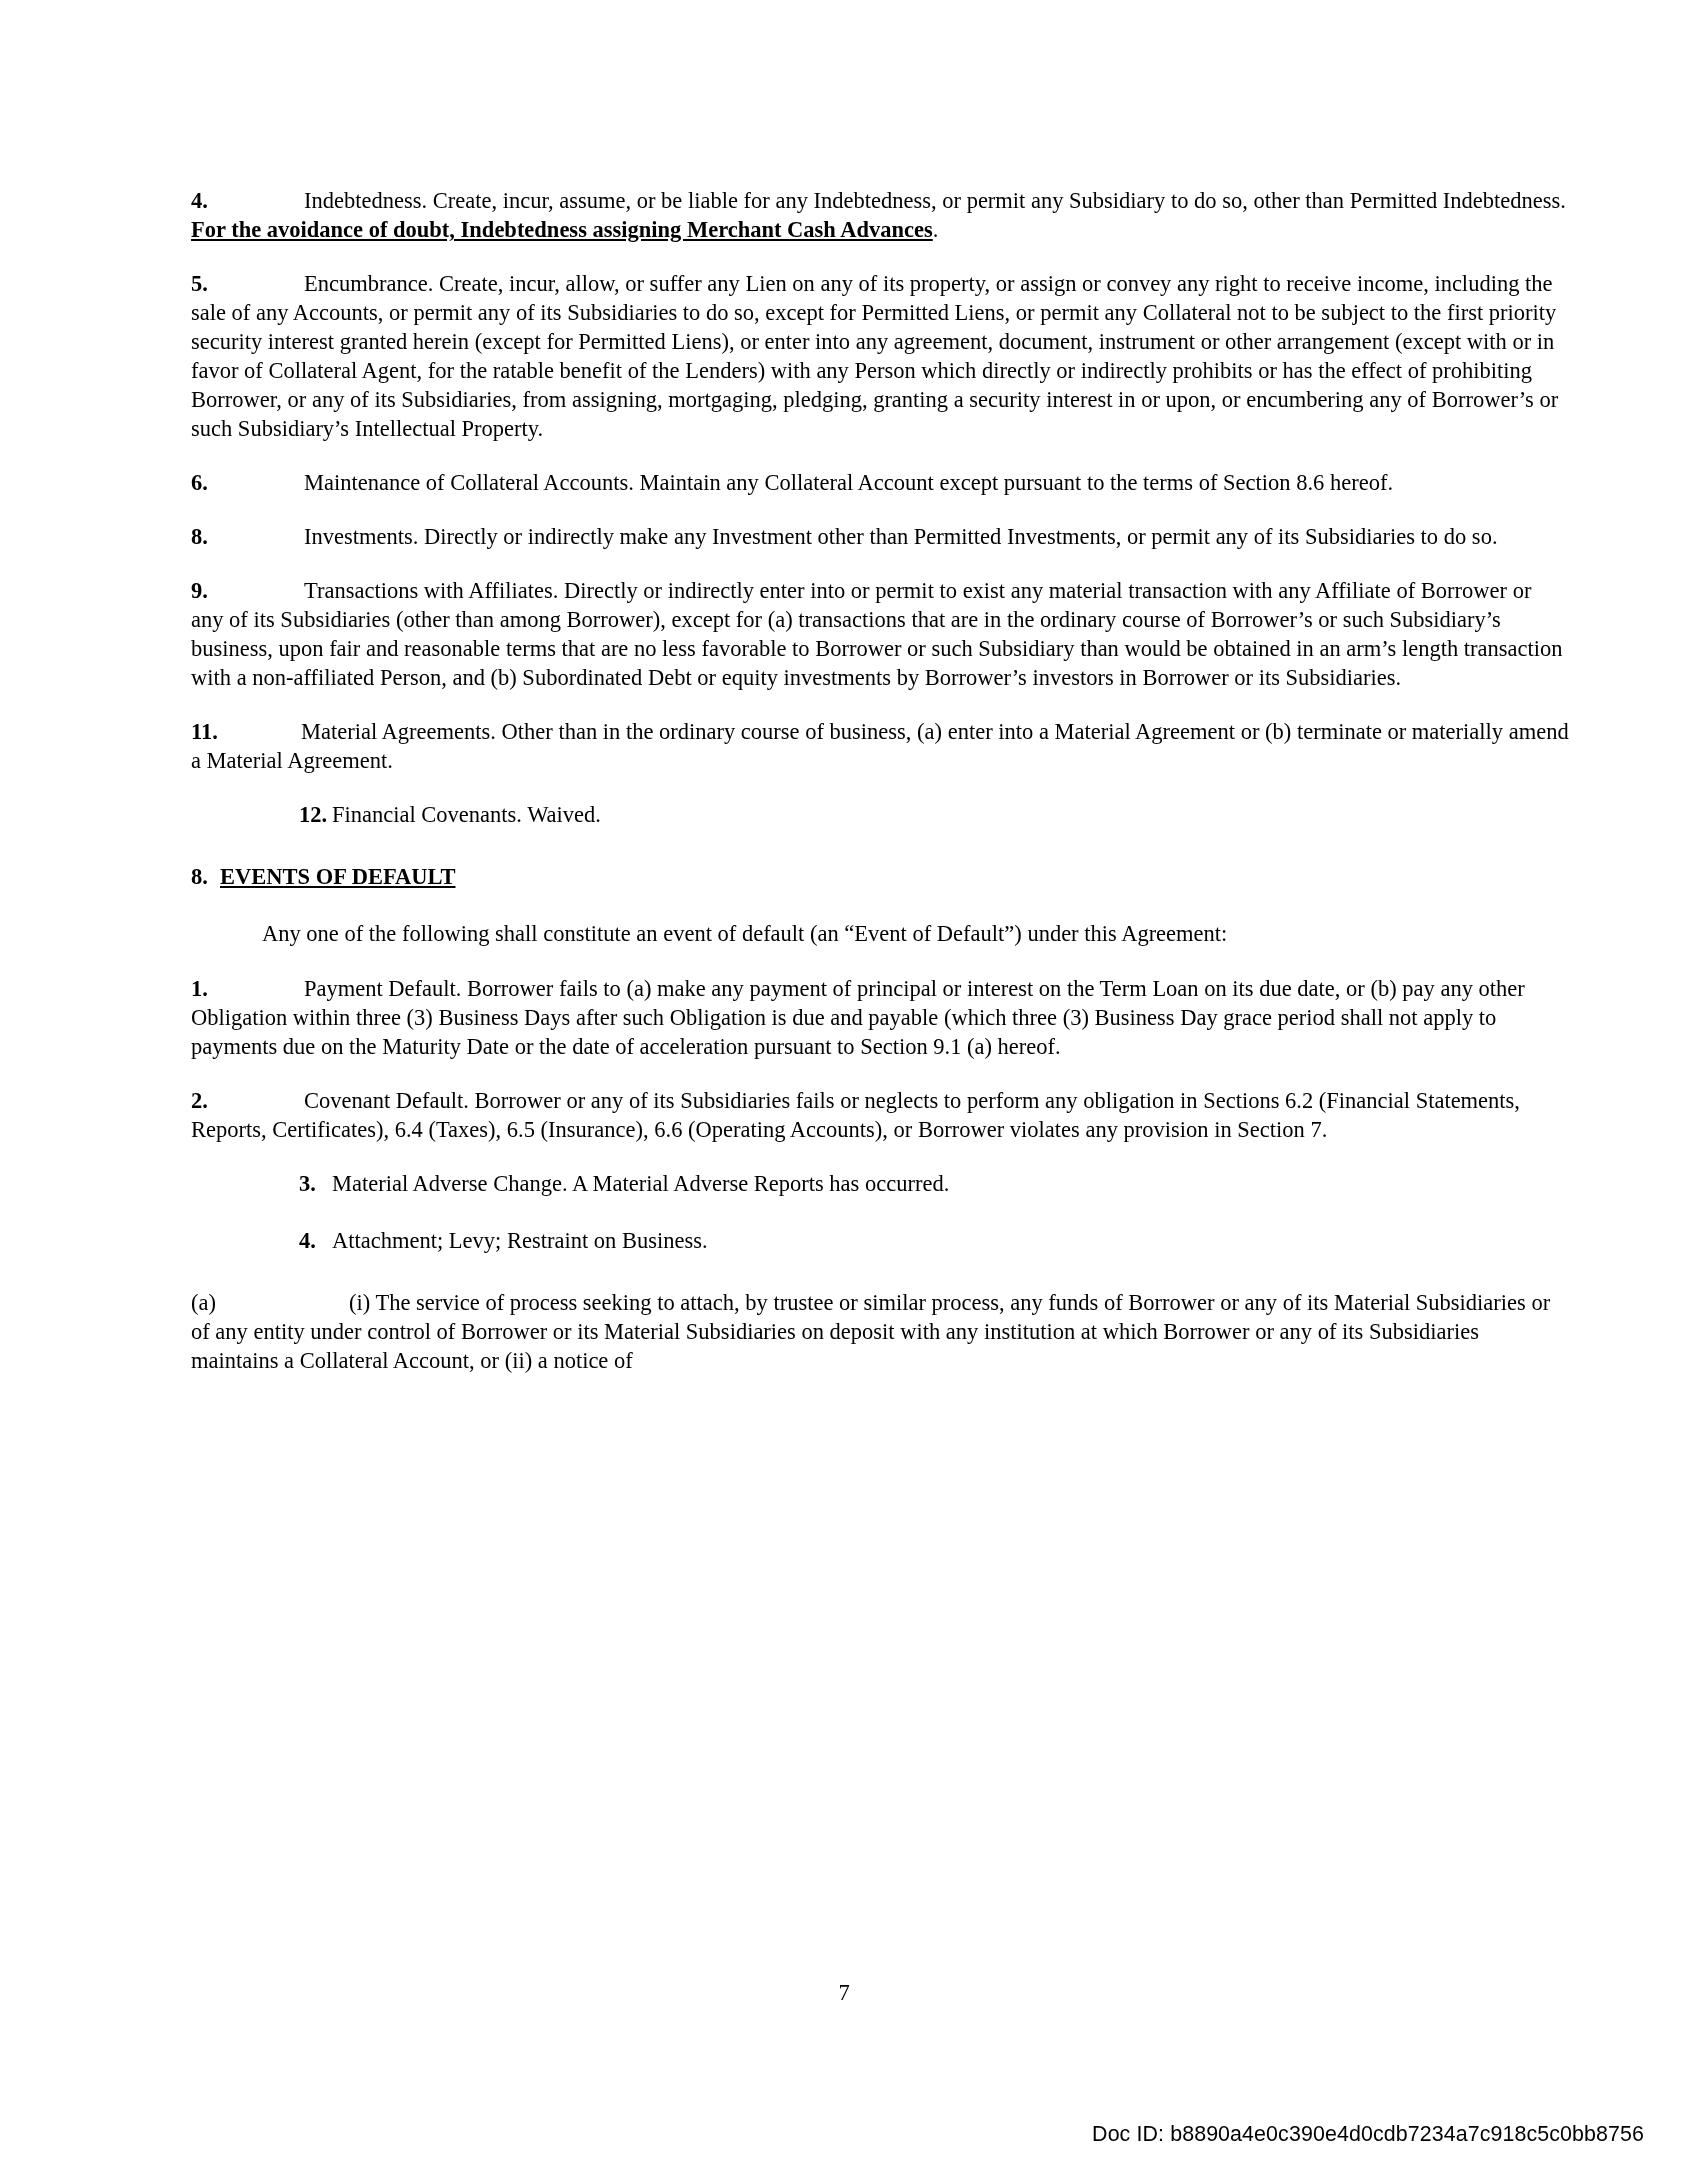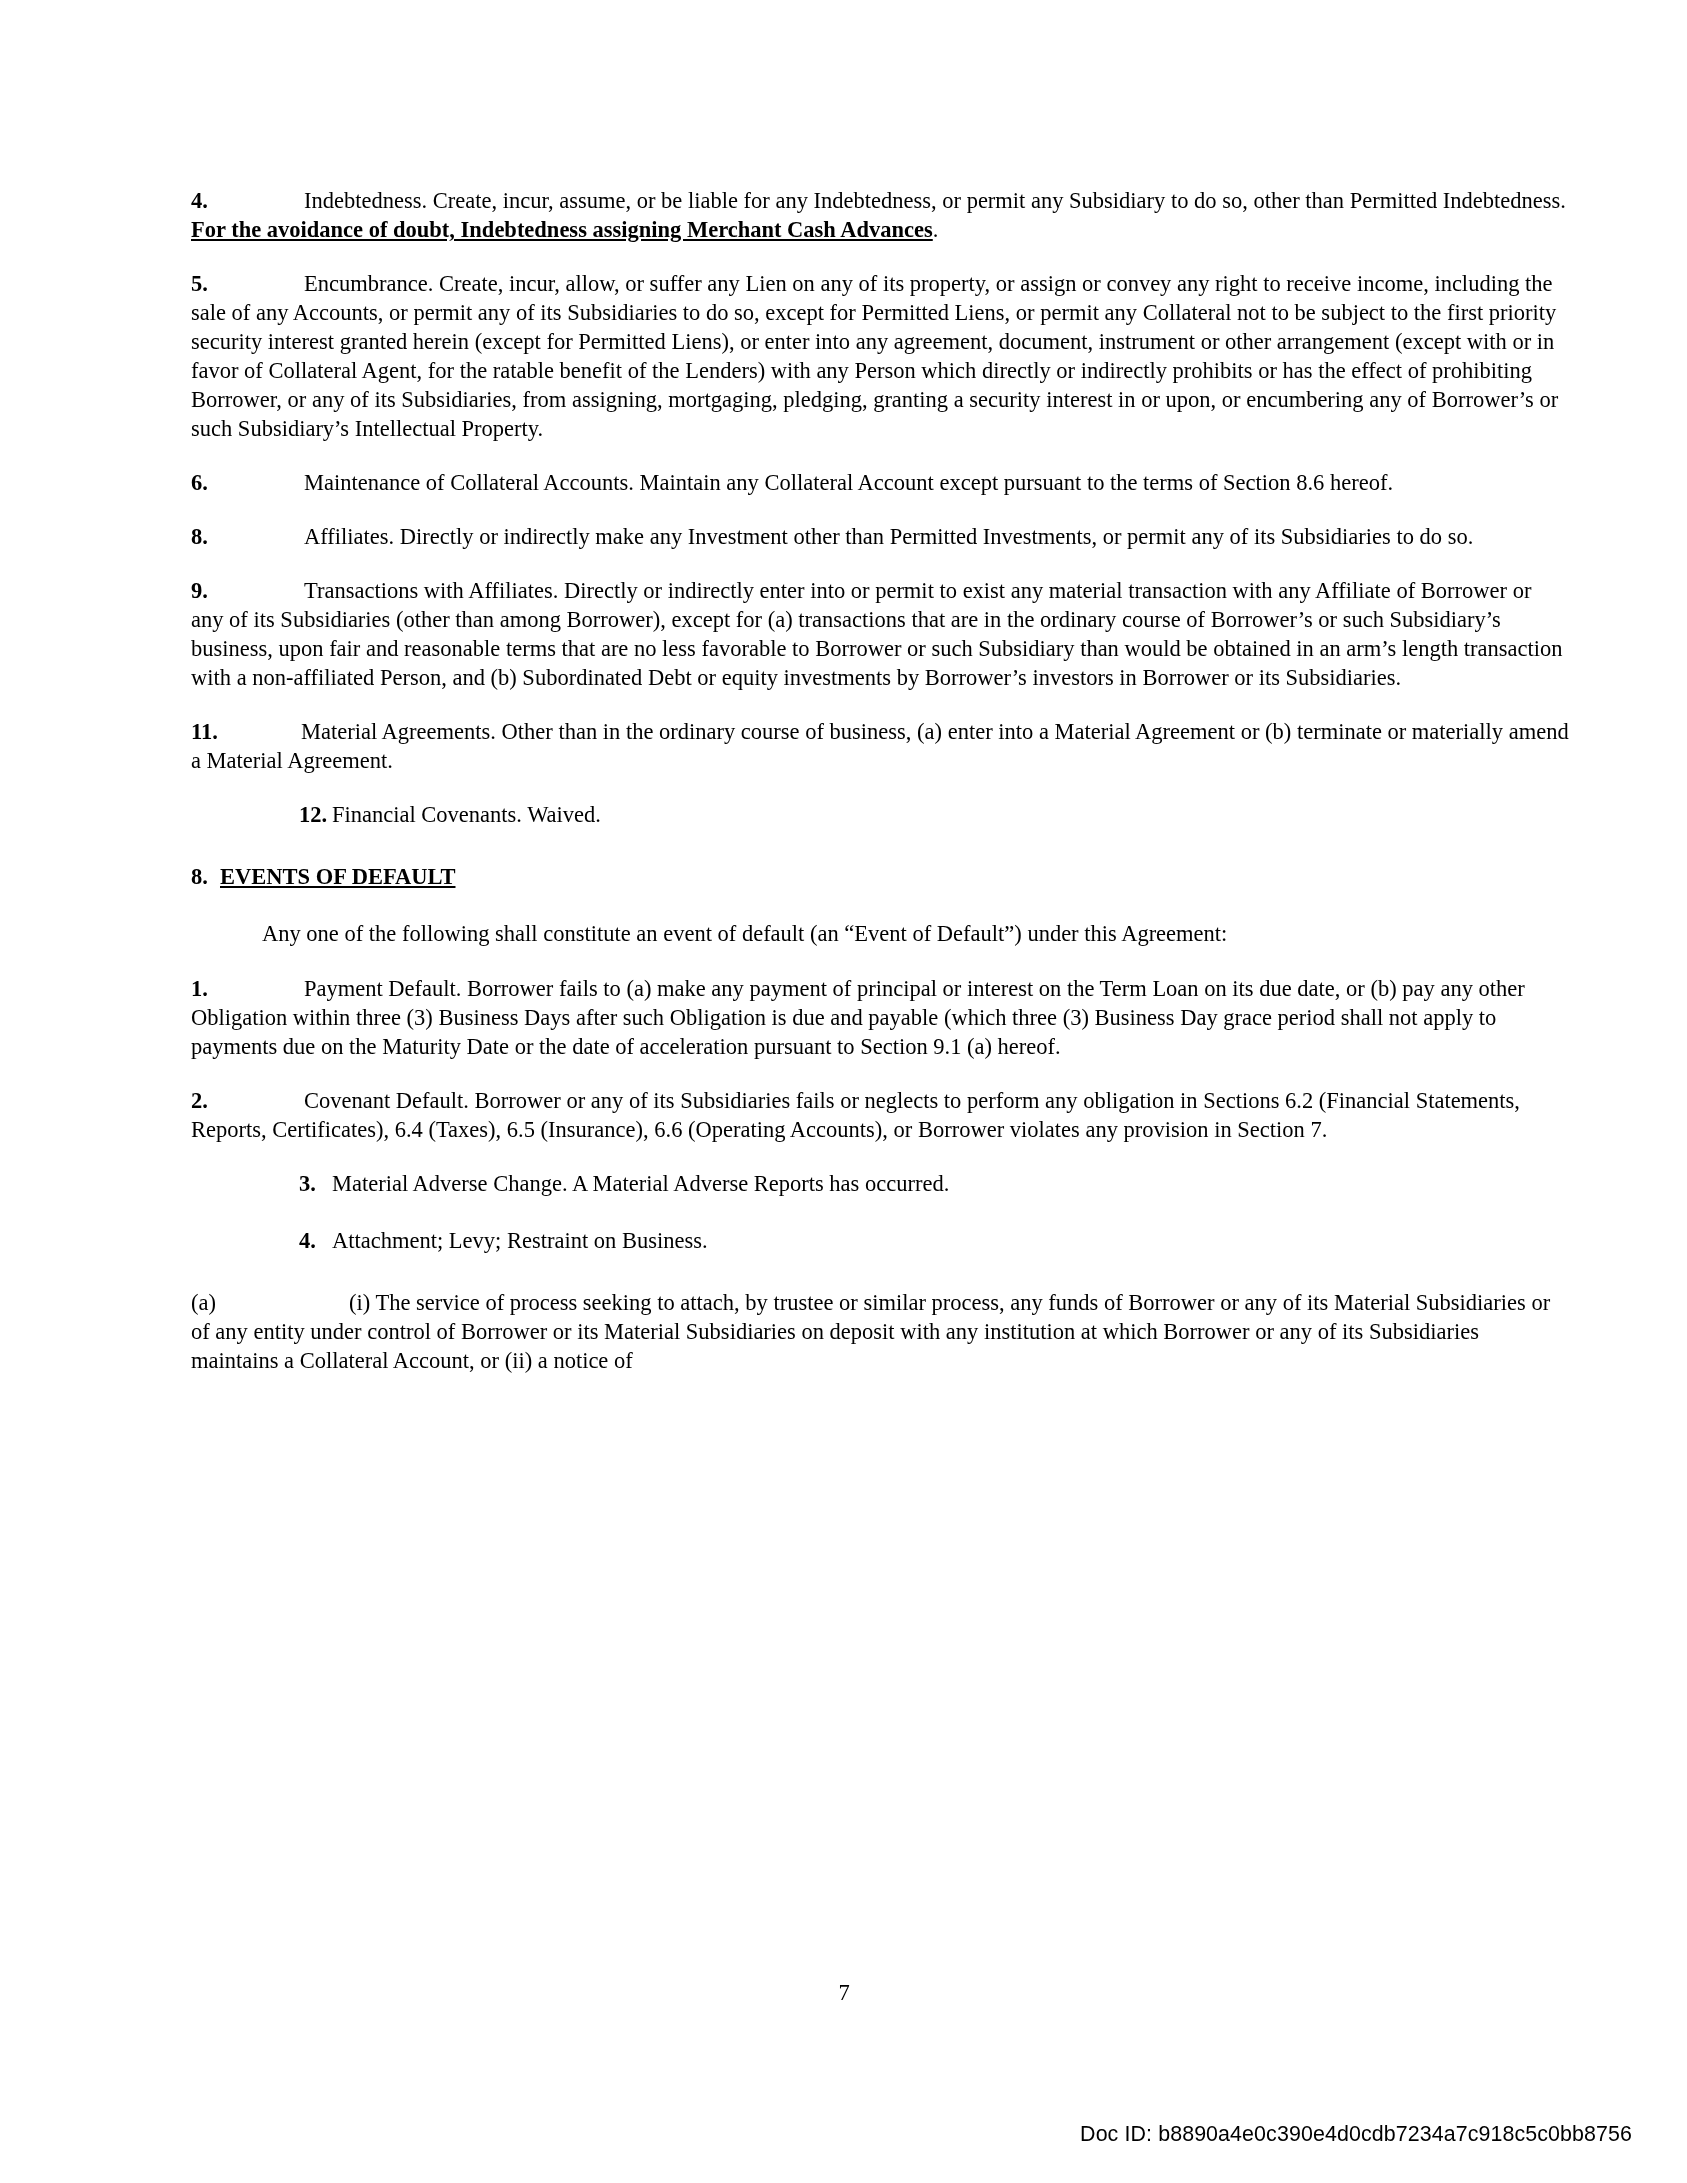--- a/index.html
+++ b/index.html
@@ -92,21 +92,21 @@
     right: 0;
     top: 1980px;
     text-align: center;
     font-size: 22.5px;
     line-height: 25px;
   }
 
   
   .doc-id {
     position: absolute;
-    right: 56px;
+    right: 44px;
     top: 2122px;
     font-family: "Liberation Sans", "DejaVu Sans", sans-serif;
     font-size: 21.4px;
     line-height: 25px;
     letter-spacing: 0.1px;
     white-space: nowrap;
   }
 </style>
 </head>
 <body>
@@ -121,21 +121,21 @@
     <p class="para">
       <span class="lead-num">5.</span><b>Encumbrance</b><span>. Create, incur, allow, or suffer any Lien on any of its property, or assign or convey any  right to receive income, including the sale of any Accounts, or permit any of its Subsidiaries to do so, except for Permitted Liens, or permit any Collateral not to be subject to the first priority security interest granted herein (except for Permitted Liens), or enter into any agreement, document, instrument or other arrangement (except with or in  favor of Collateral Agent, for the ratable benefit of the Lenders) with any Person which directly or indirectly prohibits or has the effect of prohibiting Borrower, or any of its Subsidiaries, from assigning, mortgaging, pledging, granting a security interest in or upon, or encumbering any of Borrower’s or such Subsidiary’s Intellectual Property.</span>
     </p>
 
     <p class="para">
       <span class="lead-num">6.</span><b>Maintenance of Collateral Accounts</b><span>. Maintain any Collateral Account except pursuant to the terms of Section 8.6 hereof.</span>
     </p>
 
 
     <p class="para">
-      <span class="lead-num">8.</span><b>Affiliates</b><span>. Directly or indirectly make any Investment other than Permitted Investments, or permit any of its Subsidiaries to do so.</span>
+      <span class="lead-num">8.</span><b>Investments</b><span>. Directly or indirectly make any Investment other than Permitted Investments, or permit any of its Subsidiaries to do so.</span>
     </p>
 
     <p class="para">
       <span class="lead-num">9.</span><b>Transactions with Affiliates</b><span>. Directly or indirectly enter into or permit to exist any material transaction with any Affiliate of Borrower or any of its Subsidiaries (other than among Borrower), except for (a) transactions that are in the ordinary course of Borrower’s or such Subsidiary’s business, upon fair and reasonable terms that are no less favorable to Borrower or such Subsidiary than would be obtained in an arm’s length transaction with a non-affiliated Person, and (b) Subordinated Debt or equity investments by Borrower’s investors in Borrower or its Subsidiaries.</span>
     </p>
 
 
     <p class="para">
       <span class="lead-num wide">11.</span><b>Material Agreements</b><span>. Other than in the ordinary course of business, (a) enter into a Material Agreement or (b) terminate or materially amend a Material Agreement.</span>
     </p>

